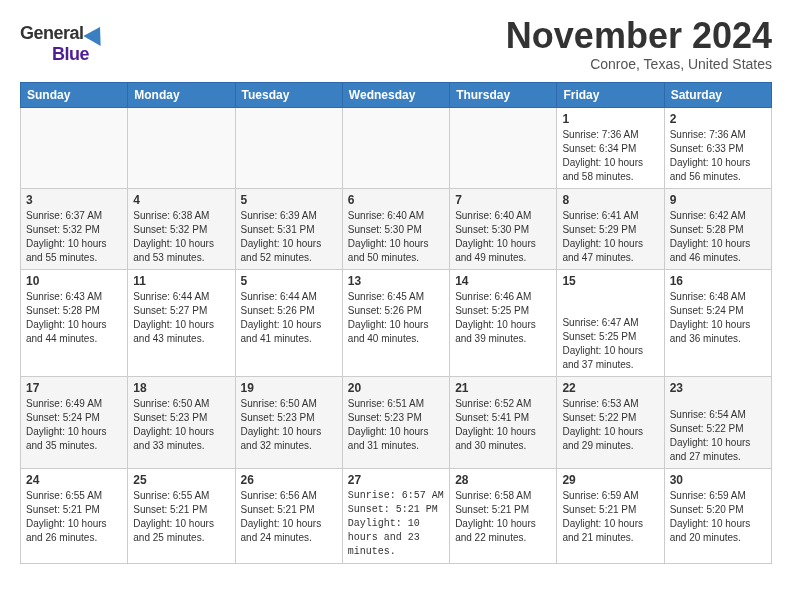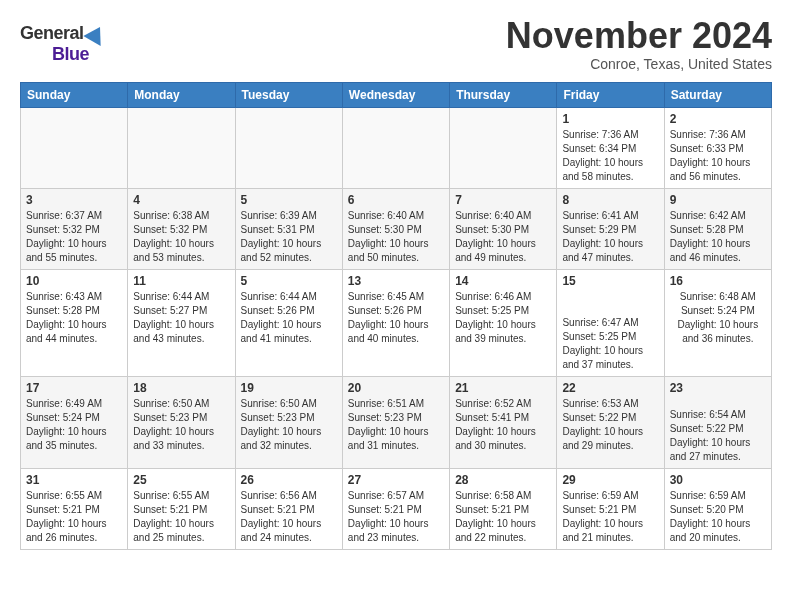--- a/index.html
+++ b/index.html
@@ -241,21 +241,21 @@
 Daylight: 10 hours and 39 minutes.</div>
           </td>
           <td>
             <span class="day-num">15</span>
             <div class="day-info" style="white-space: pre-line; margin-top: 28px;">Sunrise: 6:47 AM
 Sunset: 5:25 PM
 Daylight: 10 hours and 37 minutes.</div>
           </td>
           <td>
             <span class="day-num">16</span>
-            <div class="day-info" style="white-space: pre-line; text-align: center;">Sunrise: 6:48 AM
+            <div class="day-info" style="white-space: pre-line;">Sunrise: 6:48 AM
 Sunset: 5:24 PM
 Daylight: 10 hours and 36 minutes.</div>
           </td>
         </tr>
         <tr class="row-even">
           <td>
             <span class="day-num">17</span>
             <div class="day-info" style="white-space: pre-line;">Sunrise: 6:49 AM
 Sunset: 5:24 PM
 Daylight: 10 hours and 35 minutes.</div>
@@ -292,40 +292,40 @@
           </td>
           <td>
             <span class="day-num">23</span>
             <div class="day-info" style="white-space: pre-line; margin-top: 13px;">Sunrise: 6:54 AM
 Sunset: 5:22 PM
 Daylight: 10 hours and 27 minutes.</div>
           </td>
         </tr>
         <tr class="row-odd">
           <td>
-            <span class="day-num">31</span>
+            <span class="day-num">24</span>
             <div class="day-info" style="white-space: pre-line;">Sunrise: 6:55 AM
 Sunset: 5:21 PM
 Daylight: 10 hours and 26 minutes.</div>
           </td>
           <td>
             <span class="day-num">25</span>
             <div class="day-info" style="white-space: pre-line;">Sunrise: 6:55 AM
 Sunset: 5:21 PM
 Daylight: 10 hours and 25 minutes.</div>
           </td>
           <td>
             <span class="day-num">26</span>
             <div class="day-info" style="white-space: pre-line;">Sunrise: 6:56 AM
 Sunset: 5:21 PM
 Daylight: 10 hours and 24 minutes.</div>
           </td>
           <td>
             <span class="day-num">27</span>
-            <div class="day-info" style="white-space: pre-line;">Sunrise: 6:57 AM
+            <div class="day-info" style="white-space: pre-line; font-family: Liberation Mono, monospace;">Sunrise: 6:57 AM
 Sunset: 5:21 PM
 Daylight: 10 hours and 23 minutes.</div>
           </td>
           <td>
             <span class="day-num">28</span>
             <div class="day-info" style="white-space: pre-line;">Sunrise: 6:58 AM
 Sunset: 5:21 PM
 Daylight: 10 hours and 22 minutes.</div>
           </td>
           <td>

